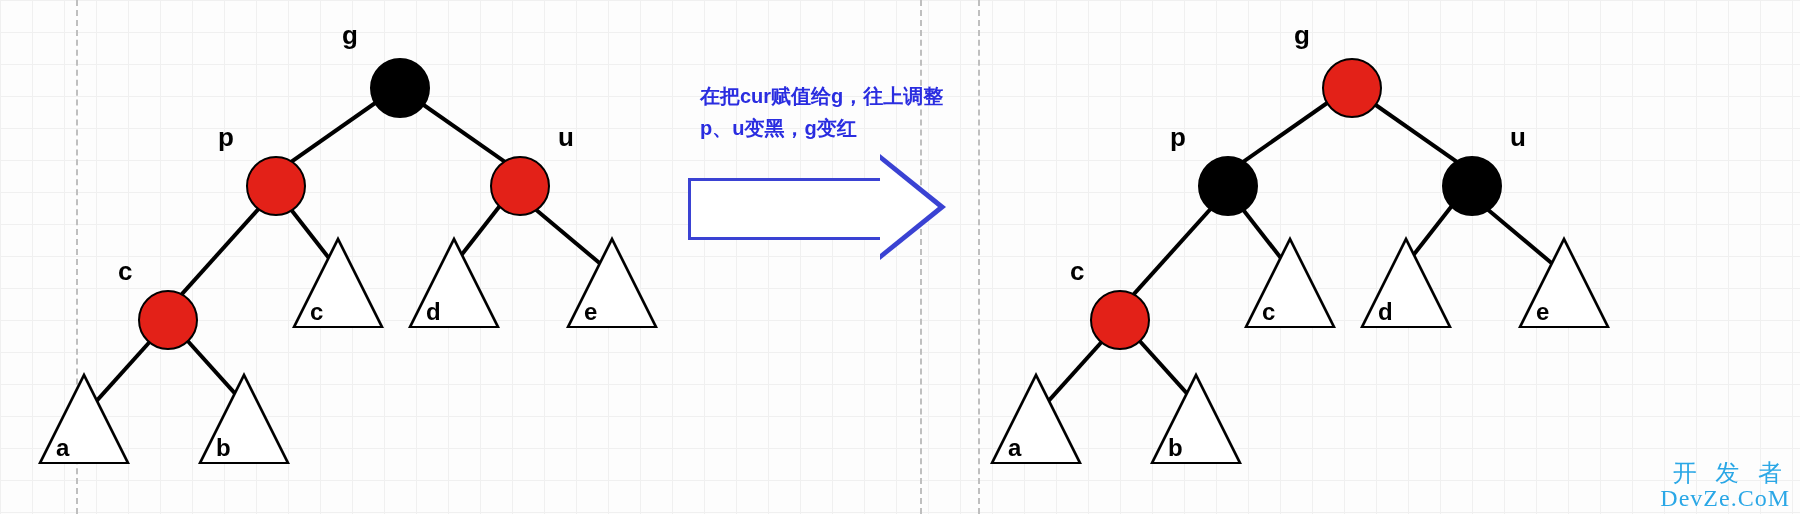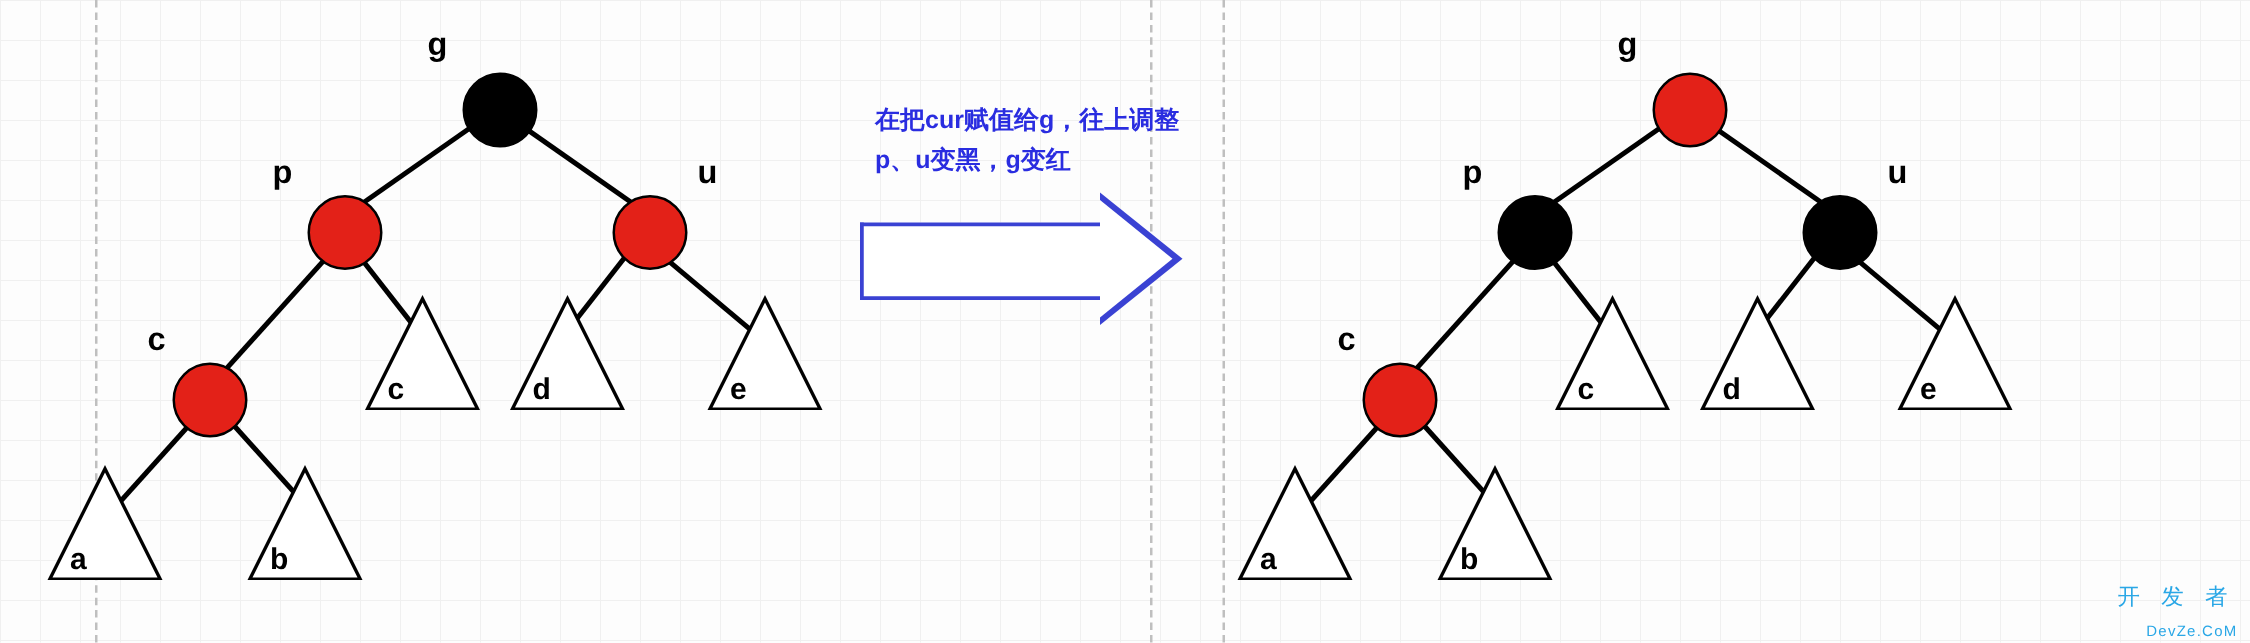--- a/index.html
+++ b/index.html
@@ -17,22 +17,22 @@
   .red{background:#e32118;}
   .black{background:#000;}
   .label{position:absolute;font-weight:bold;}
   .tri{position:absolute;width:0;height:0;border-style:solid;}
   .tri-outer{border-color:transparent transparent #000 transparent;}
   .tri-inner{position:absolute;border-style:solid;border-color:transparent transparent #fff transparent;}
   .edge{position:absolute;height:4px;background:#000;transform-origin:left center;}
   .anno{position:absolute;color:#2a2de0;font-weight:bold;font-size:20px;line-height:1.6;}
   .arrow-body{position:absolute;border:3px solid #3a42d3;border-right:none;background:#fff;}
   .arrow-head{position:absolute;width:0;height:0;border-style:solid;}
-  .wm1{position:absolute;bottom:25px;right:12px;color:#2aa7e6;font-size:18px;letter-spacing:6px;}
-  .wm2{position:absolute;bottom:2px;right:10px;color:#2aa7e6;font-size:12px;letter-spacing:1px;}
+  .wm1{position:absolute;bottom:25px;right:12px;color:#2aa7e6;font-size:24px;letter-spacing:6px;}
+  .wm2{position:absolute;bottom:2px;right:10px;color:#2aa7e6;font-size:24px;letter-spacing:1px;font-family:Liberation Serif, serif;}
 </style>
 </head>
 <body>
 <div class="grid"></div>
 <div class="canvas">
 
 <div class="dashed-v" style="left:76px"></div>
 <div class="dashed-v" style="left:920px"></div>
 <div class="dashed-v" style="left:978px"></div>
 

